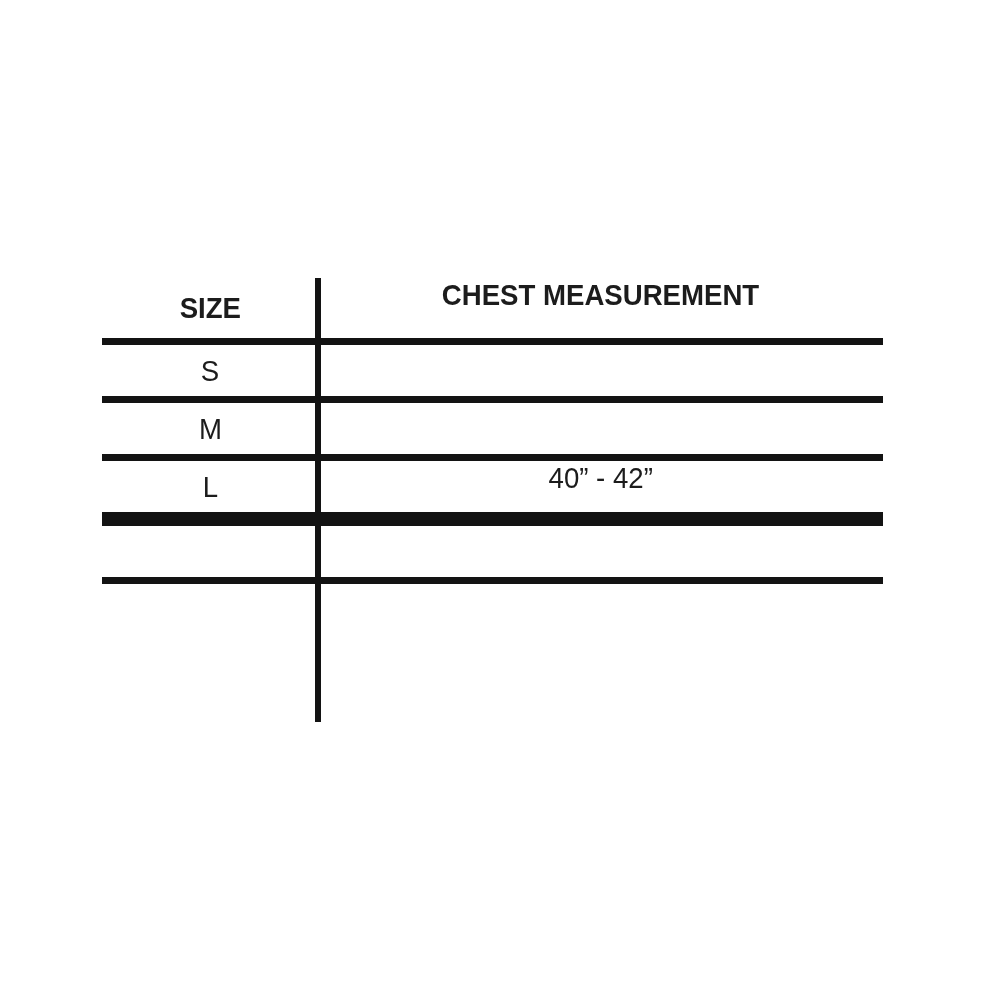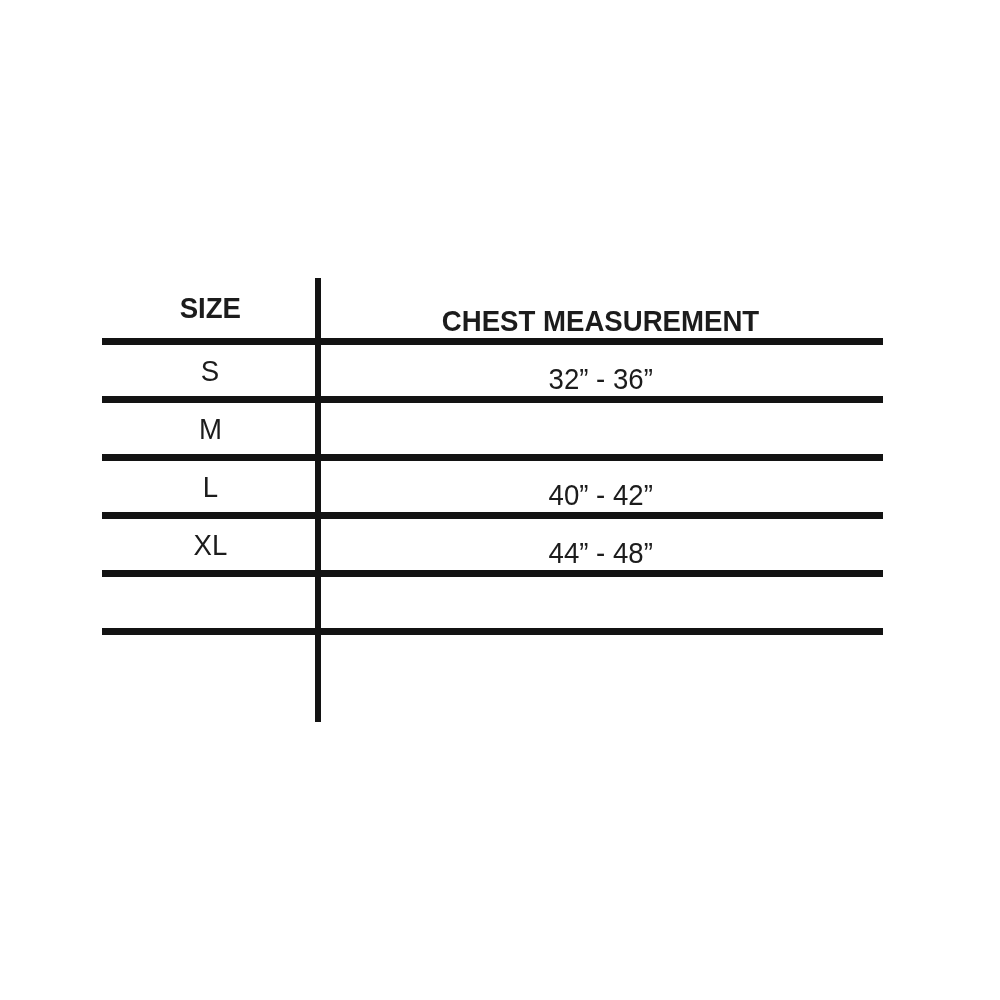--- a/index.html
+++ b/index.html
@@ -13,21 +13,21 @@
   .stage { position: relative; width: 1000px; height: 1000px; background: #ffffff; }
 
   .size-table {
     position: absolute;
     left: 102px; top: 278px;
     width: 781px; height: 444px;
   }
 
   .row { display: flex; width: 100%; }
   .c1 { width: 216px; display: flex; align-items: center; justify-content: center; }
-  .c2 { width: 565px; display: flex; align-items: flex-end; justify-content: center; }
+  .c2 { width: 565px; display: flex; align-items: flex-start; justify-content: center; }
 
   .hline { height: 7px; width: 100%; background: #131313; }
 
   .vline {
     position: absolute;
     left: 213px; top: 0;
     width: 6px; height: 444px;
     background: #131313;
   }
 
@@ -69,51 +69,40 @@
       <div class="c2">
         <span class="txt hdr-txt">CHEST MEASUREMENT</span>
       </div>
     </div>
     <div class="hline"></div>
 
     <div class="row data-row">
       <div class="c1">
         <span class="txt cell-txt">S</span>
       </div>
-      <div class="c2">
-        <span class="txt cell-txt">32” - 36”</span>
-      </div>
     </div>
     <div class="hline"></div>
 
     <div class="row data-row">
       <div class="c1">
         <span class="txt cell-txt">M</span>
       </div>
     </div>
     <div class="hline"></div>
 
     <div class="row data-row">
       <div class="c1">
         <span class="txt cell-txt">L</span>
       </div>
       <div class="c2">
         <span class="txt cell-txt">40” - 42”</span>
       </div>
     </div>
     <div class="hline"></div>
 
-    <div class="row data-row">
-      <div class="c1">
-        <span class="txt cell-txt">XL</span>
-      </div>
-      <div class="c2">
-        <span class="txt cell-txt">44” - 48”</span>
-      </div>
-    </div>
     <div class="hline"></div>
 
     <div class="row data-row">
     </div>
     <div class="hline"></div>
 
     <div class="row last-row">
     </div>
 
     <div class="vline"></div>

